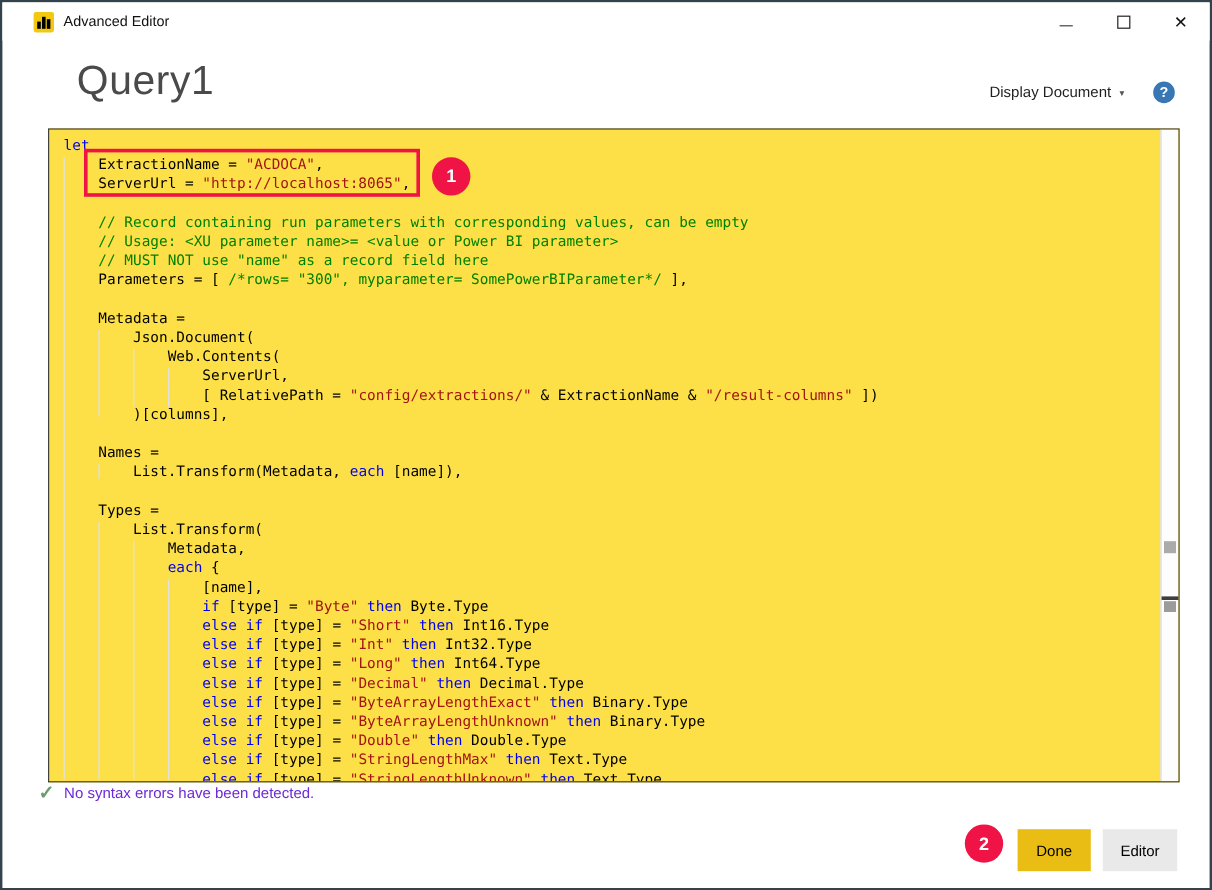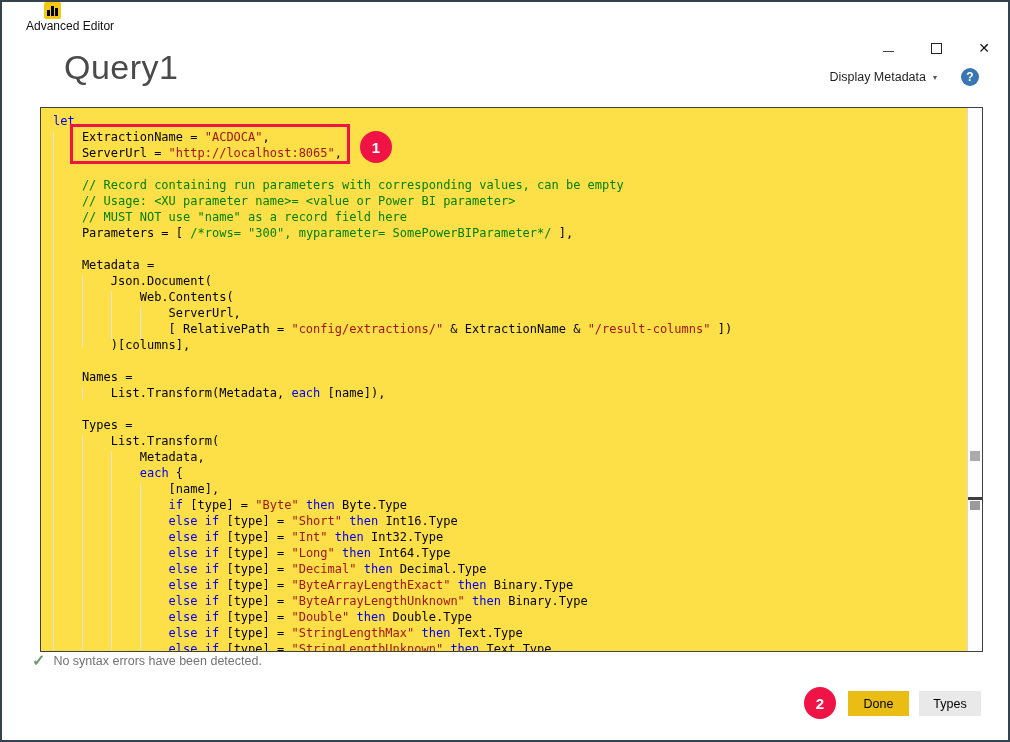--- a/index.html
+++ b/index.html
@@ -5,21 +5,21 @@
   * { margin:0; padding:0; box-sizing:border-box; }
   html,body { width:1010px; height:742px; }
   body {
     position:relative;
     background:#fff;
     border:2px solid #33424c;
     font-family:"Liberation Sans", sans-serif;
     overflow:hidden;
   }
   
-  .titlebar { position:absolute; left:16px; top:0; right:0; height:32px; display:flex; align-items:flex-start; background:#fff;flex-direction:column; }
+  .titlebar { position:absolute; left:0; top:0; right:0; height:32px; display:flex; align-items:center; background:#fff; }
   .pbi-icon { width:17px; height:17px; margin-left:26px; background:#f2c811; border-radius:2px; position:relative; flex:0 0 auto; }
   .pbi-icon i { position:absolute; bottom:3px; width:3px; background:#000; display:block; }
   .pbi-icon i:nth-child(1){ left:3px; height:6px; }
   .pbi-icon i:nth-child(2){ left:7px; height:10px; }
   .pbi-icon i:nth-child(3){ left:11px; height:8px; }
   .win-title { font-size:12px; color:#111; margin-left:8px; }
   .win-controls { margin-left:auto; display:flex; }
   .win-btn { width:48px; height:30px; display:flex; align-items:center; justify-content:center; color:#222; font-size:13px; cursor:default; }
   .glyph-min { display:block; width:11px; border-top:1px solid #444; margin-top:6px; }
   .glyph-max { display:block; width:11px; height:11px; border:1px solid #222; }
@@ -45,22 +45,22 @@
   .scroll-marker-dark { position:absolute; left:0; top:389px; width:15px; height:3px; background:#3e3e3e; }
   .scroll-marker-gray { position:absolute; left:2px; top:393px; width:10px; height:9px; background:#9b9b9b; }
   
   .anno-box { position:absolute; left:68px; top:122px; width:280px; height:40px; border:3px solid #f01446; background:transparent; }
   .anno-circle { position:absolute; width:32px; height:32px; border-radius:50%; background:#f01446; color:#fff; font-size:15px; font-weight:600; display:flex; align-items:center; justify-content:center; }
   .anno-1 { left:358px; top:129px; }
   .anno-2 { left:802px; top:685px; }
   
   .status-row { position:absolute; left:30px; top:649px; display:flex; align-items:center; }
   .check-icon { color:#6b9c6e; font-size:16px; font-weight:bold; margin-right:8px; }
-  .status-text { font-size:12.5px; color:#737373; }
-  .btn { position:absolute; top:689px; height:25px; font-size:12.5px; color:#000; display:flex; align-items:center; justify-content:center; cursor:pointer; border:none; }
+  .status-text { font-size:12.5px; color:#6d28d9; }
+  .btn { position:absolute; top:689px; height:35px; font-size:12.5px; color:#000; display:flex; align-items:center; justify-content:center; cursor:pointer; border:none; }
   .btn-done { left:846px; width:61px; background:#e9bd14; }
   .btn-cancel { left:917px; width:62px; background:#e9e9e9; }
 </style>
 </head>
 <body>
 
 <div class="titlebar">
   <span class="pbi-icon">
       <i></i>
       <i></i>
@@ -76,21 +76,21 @@
       </span>
     <span class="win-btn">
         <span class="glyph-close">✕</span>
       </span>
   </div>
 </div>
 
 <div class="query-title">Query1</div>
 <div class="header-right">
   <span class="display-options">
-    <span>Display Metadata</span>
+    <span>Display Document</span>
     <span class="caret">▾</span>
   </span>
   <span class="help-btn">
       <span>?</span>
     </span>
 </div>
 
 <div class="editor">
 
   <div class="indent-guide" style="left:12px; top:23px;  height:519px;"></div>
@@ -114,13 +114,13 @@
 <div class="anno-box"></div>
 <div class="anno-circle anno-1">1</div>
 <div class="anno-circle anno-2">2</div>
 
 <div class="status-row">
   <span class="check-icon">✓</span>
   <span class="status-text">No syntax errors have been detected.</span>
 </div>
 
 <button class="btn btn-done">Done</button>
-<button class="btn btn-cancel">Types</button>
+<button class="btn btn-cancel">Editor</button>
 
 </body></html>

